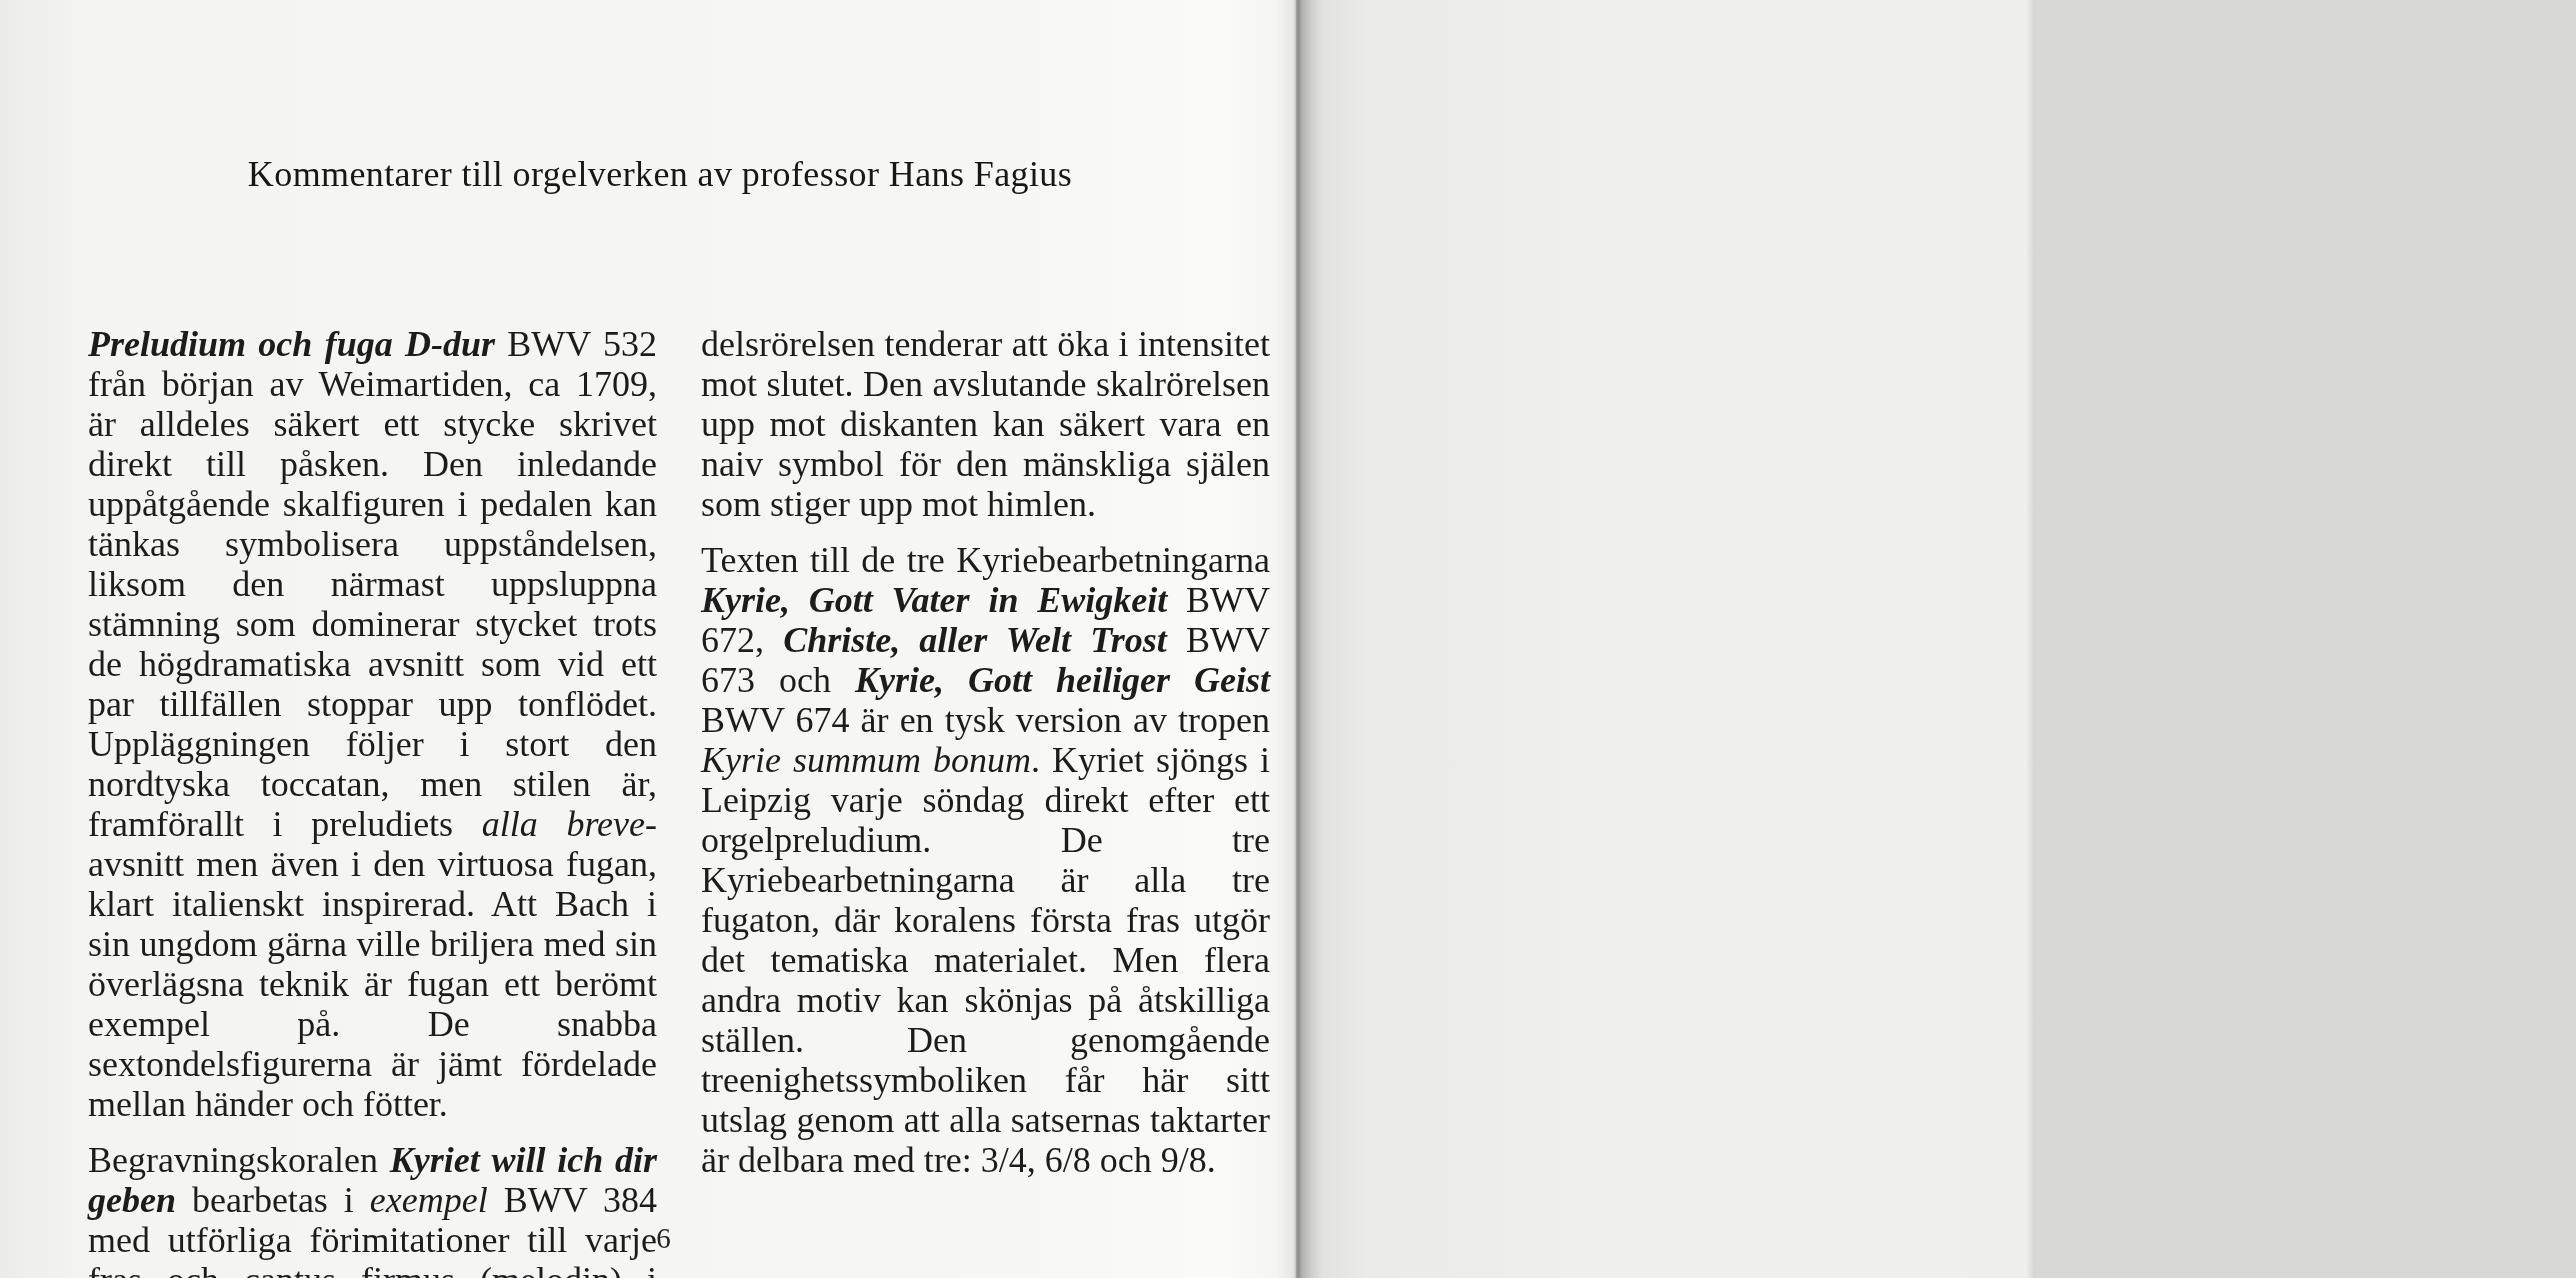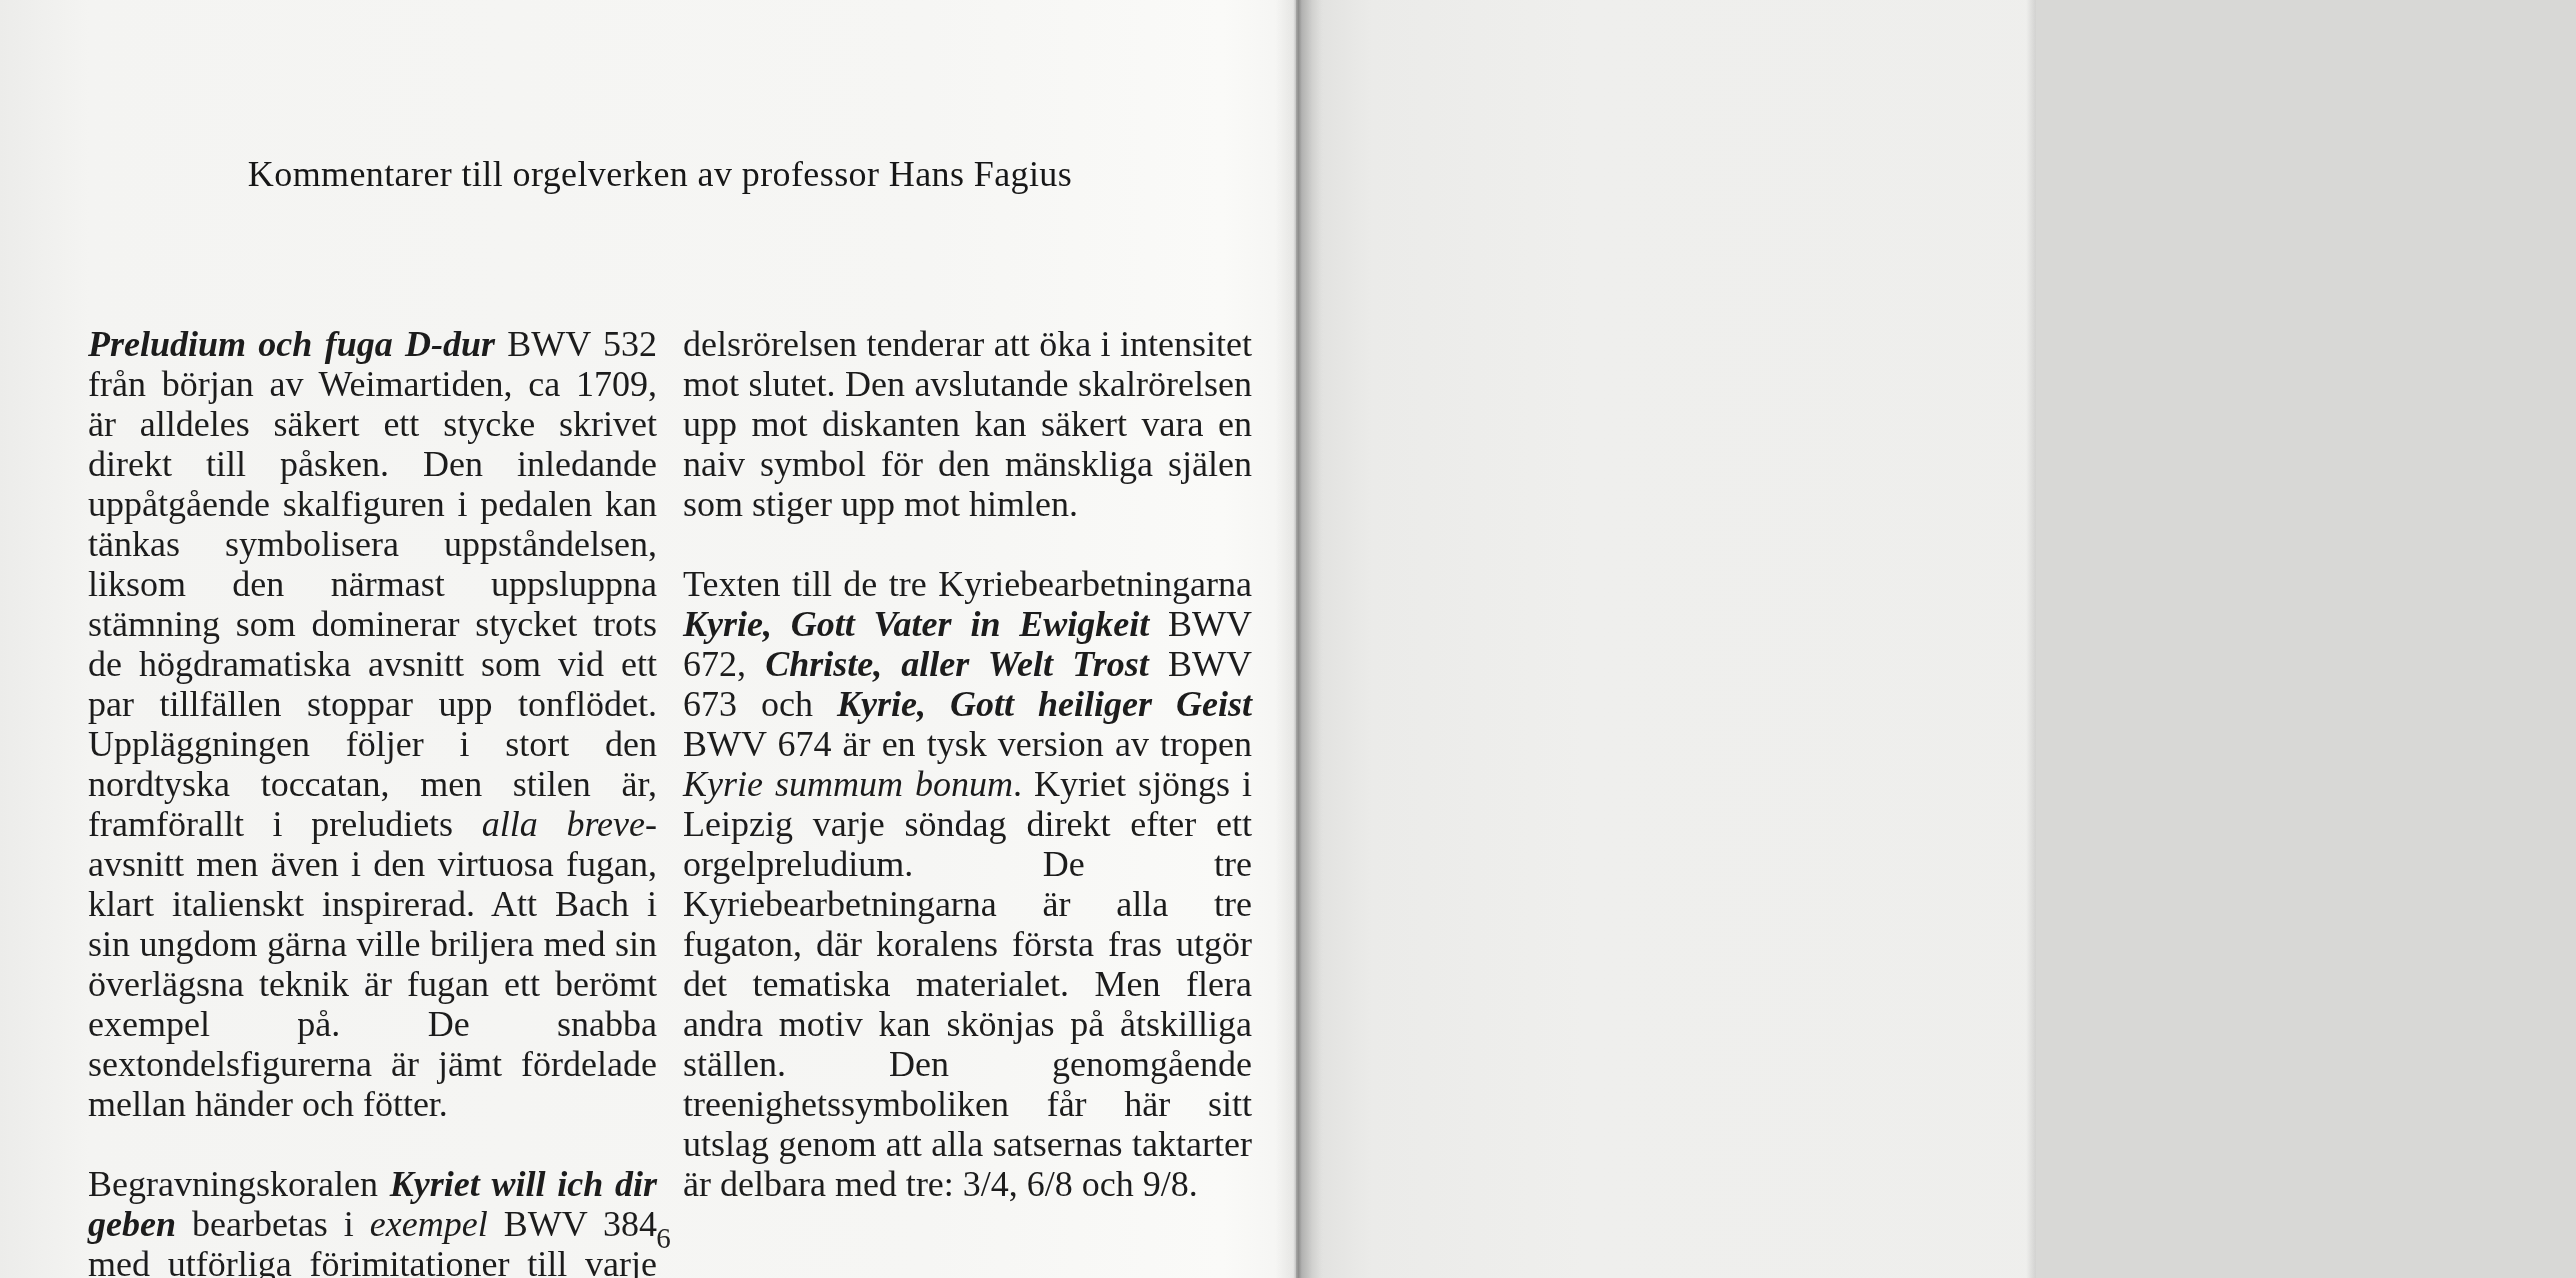--- a/index.html
+++ b/index.html
@@ -54,23 +54,23 @@
   }
   .text-col {
     position: absolute;
     width: 569px;
     font-size: 36px;
     line-height: 40px;
     text-align: justify;
     color: #1c1c1c;
   }
   #left-col-1  { left: 88px;  top: 324px; }
-  #left-col-2  { left: 683px;  top: 324px; }
+  #left-col-2  { left: 701px;  top: 324px; }
   .text-col p { margin: 0; }
-  .text-col p.gap { margin-top: 40px; }
+  .text-col p.gap { margin-top: 16px; }
   .run-i  { font-style: italic; }
   .run-bi { font-style: italic; font-weight: bold; }
   .page-number {
     position: absolute;
     width: 55px;
     text-align: center;
     font-size: 29px;
     color: #222222;
   }
   #page-number-left  { left: 636px;  top: 1222px; }

